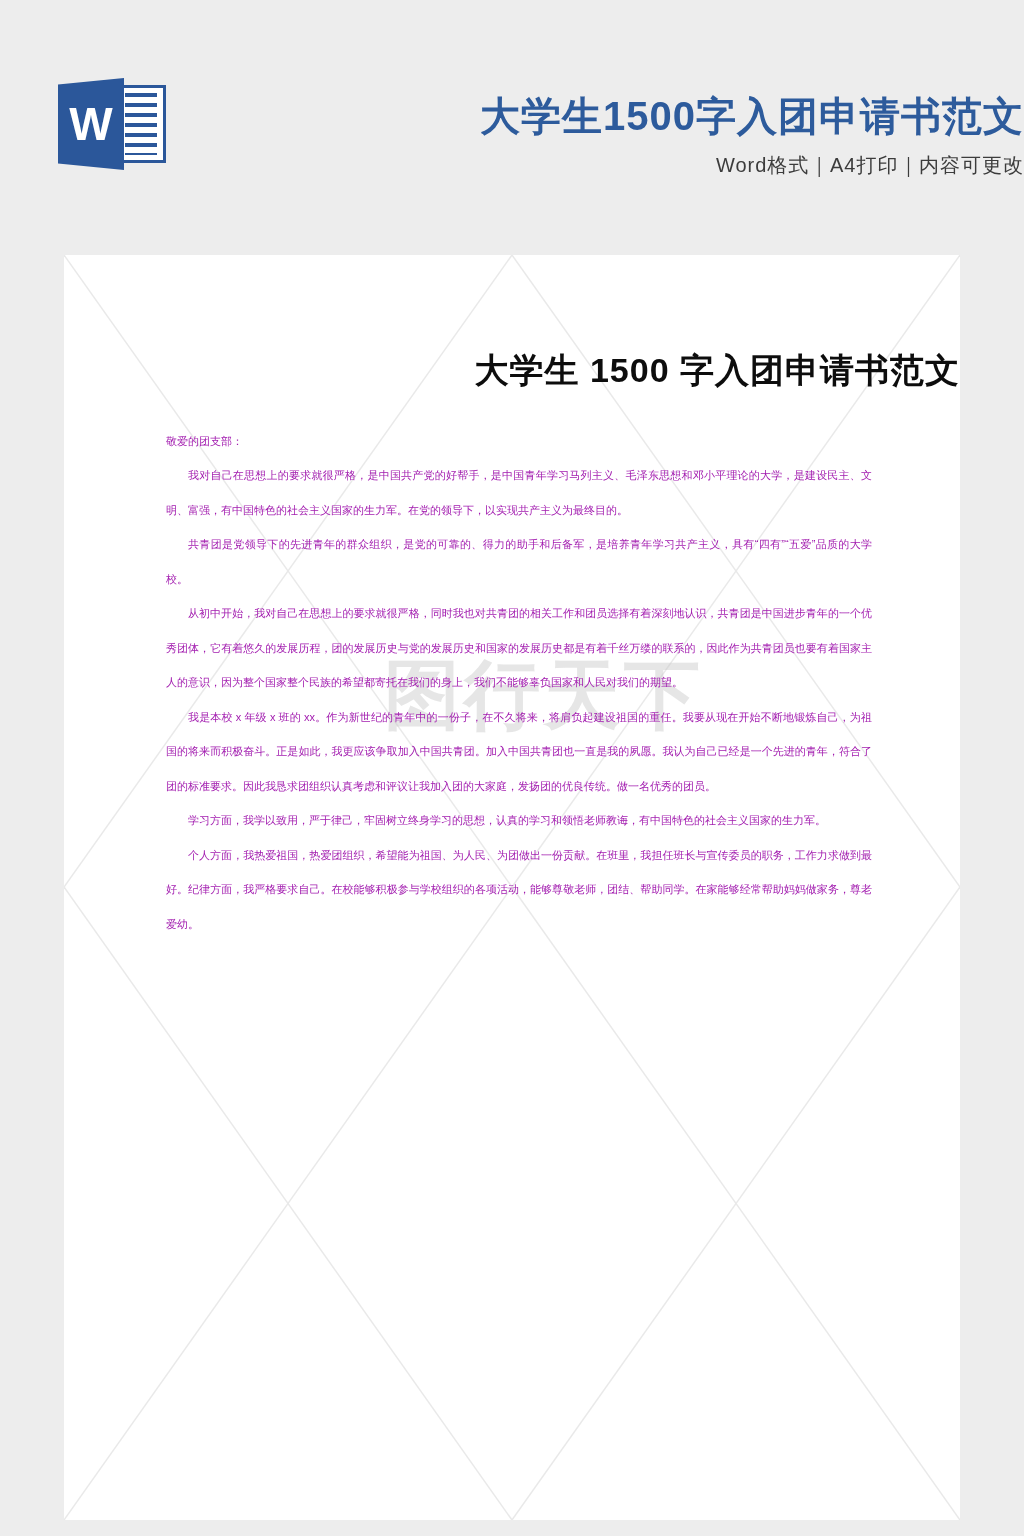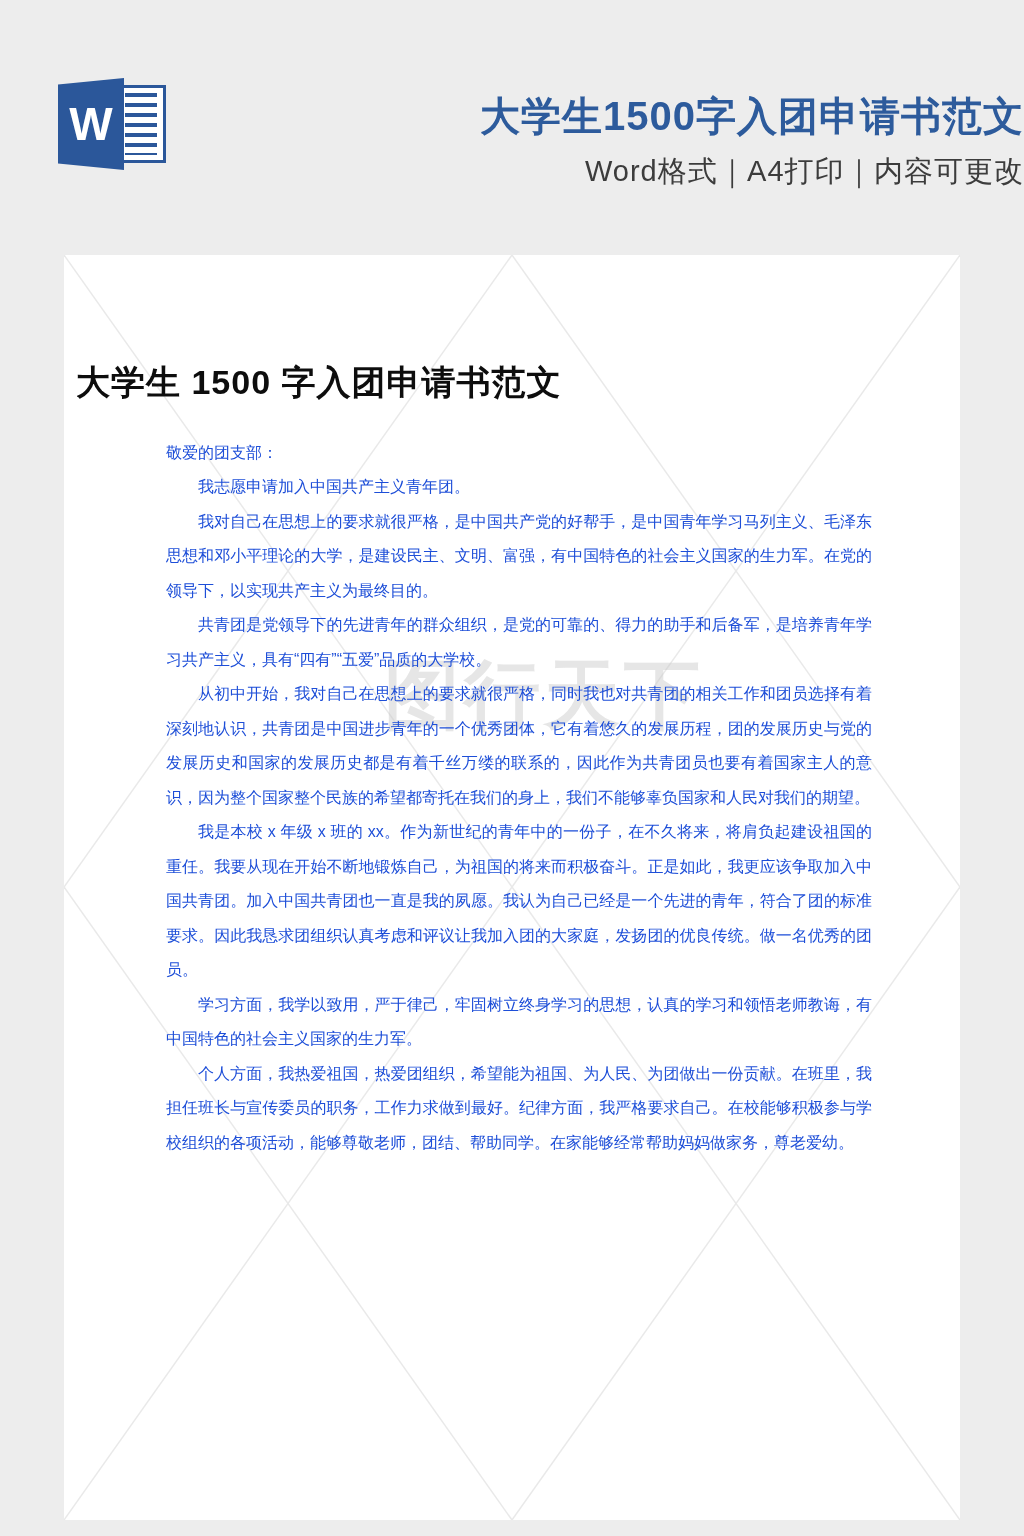--- a/index.html
+++ b/index.html
@@ -67,21 +67,21 @@
   .header-title {
     margin: 0;
     font-size: 40px;
     font-weight: bold;
     letter-spacing: 1px;
     color: #2d5b9c;
     line-height: 1.2;
   }
   .header-subtitle {
     margin: 12px 0 0 0;
-    font-size: 29px;
+    font-size: 20px;
     color: #3c3c3c;
     letter-spacing: 1px;
   }
 
   
   .doc-page {
     position: absolute;
     left: 64px;
     top: 255px;
     width: 896px;
@@ -110,34 +110,34 @@
     opacity: 0.45;
     pointer-events: none;
     white-space: nowrap;
   }
   .doc-content {
     position: relative;
     z-index: 1;
     height: 100%;
   }
   .doc-title {
-    margin: 12px;
+    margin: 0;
     padding-top: 94px;
-    text-align: left;
+    text-align: right;
     font-size: 34px;
     font-weight: bold;
     color: #0d0d0d;
     letter-spacing: 1px;
     line-height: 1.25;
   }
   .doc-body {
     margin: 32px 88px 0 102px;
-    font-size: 16px;
+    font-size: 11px;
     line-height: 34.5px;
-    color: #1d4ed8;
+    color: #a21caf;
     text-align: justify;
   }
   .doc-body p { margin: 0; text-indent: 2em; }
   .doc-body p.no-indent { text-indent: 0; }
 </style>
 </head>
 <body>
 
 <div class="header">
   <div class="word-icon">
@@ -166,21 +166,20 @@
       <line x1="448" y1="632" x2="896" y2="1265"></line>
       <line x1="896" y1="632" x2="448" y2="1265"></line>
     </g>
   </svg>
   <div class="wm-text">图行天下</div>
 
   <div class="doc-content">
     <h2 class="doc-title">大学生 1500 字入团申请书范文</h2>
     <div class="doc-body">
       <p class="no-indent">敬爱的团支部：</p>
-      <p>我志愿申请加入中国共产主义青年团。</p>
       <p>我对自己在思想上的要求就很严格，是中国共产党的好帮手，是中国青年学习马列主义、毛泽东思想和邓小平理论的大学，是建设民主、文明、富强，有中国特色的社会主义国家的生力军。在党的领导下，以实现共产主义为最终目的。</p>
       <p>共青团是党领导下的先进青年的群众组织，是党的可靠的、得力的助手和后备军，是培养青年学习共产主义，具有“四有”“五爱”品质的大学校。</p>
       <p>从初中开始，我对自己在思想上的要求就很严格，同时我也对共青团的相关工作和团员选择有着深刻地认识，共青团是中国进步青年的一个优秀团体，它有着悠久的发展历程，团的发展历史与党的发展历史和国家的发展历史都是有着千丝万缕的联系的，因此作为共青团员也要有着国家主人的意识，因为整个国家整个民族的希望都寄托在我们的身上，我们不能够辜负国家和人民对我们的期望。</p>
       <p>我是本校 x 年级 x 班的 xx。作为新世纪的青年中的一份子，在不久将来，将肩负起建设祖国的重任。我要从现在开始不断地锻炼自己，为祖国的将来而积极奋斗。正是如此，我更应该争取加入中国共青团。加入中国共青团也一直是我的夙愿。我认为自己已经是一个先进的青年，符合了团的标准要求。因此我恳求团组织认真考虑和评议让我加入团的大家庭，发扬团的优良传统。做一名优秀的团员。</p>
       <p>学习方面，我学以致用，严于律己，牢固树立终身学习的思想，认真的学习和领悟老师教诲，有中国特色的社会主义国家的生力军。</p>
       <p>个人方面，我热爱祖国，热爱团组织，希望能为祖国、为人民、为团做出一份贡献。在班里，我担任班长与宣传委员的职务，工作力求做到最好。纪律方面，我严格要求自己。在校能够积极参与学校组织的各项活动，能够尊敬老师，团结、帮助同学。在家能够经常帮助妈妈做家务，尊老爱幼。</p>
     </div>
   </div>
 </div>
 

